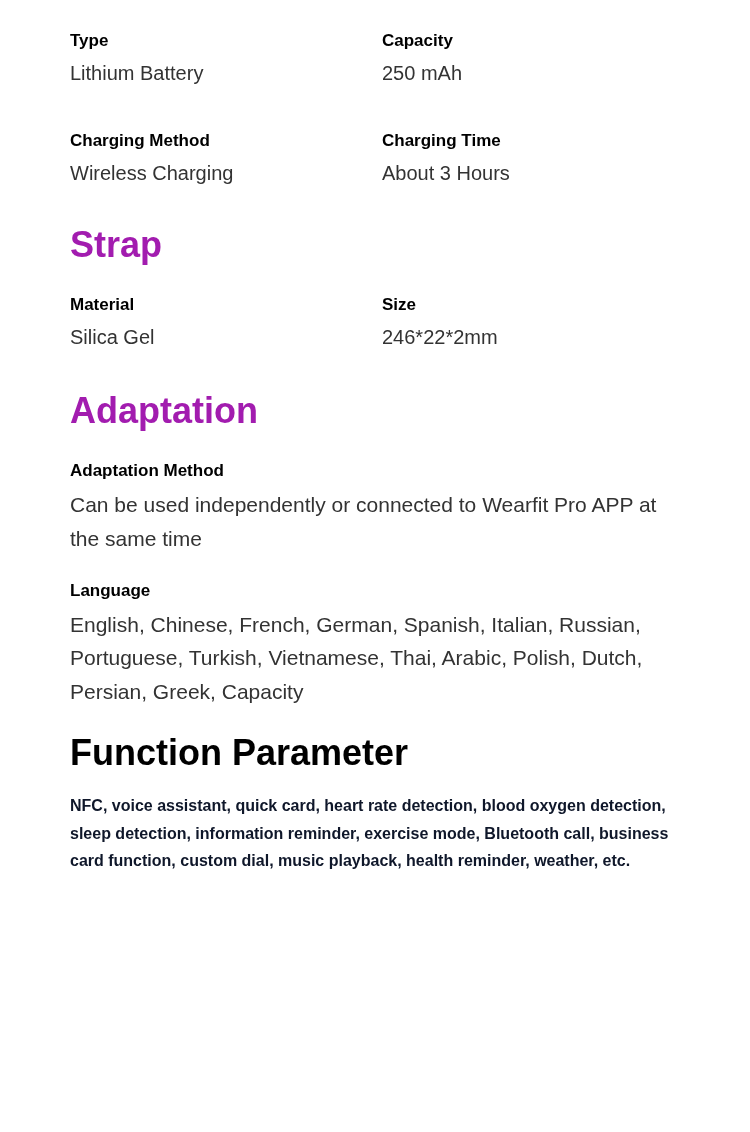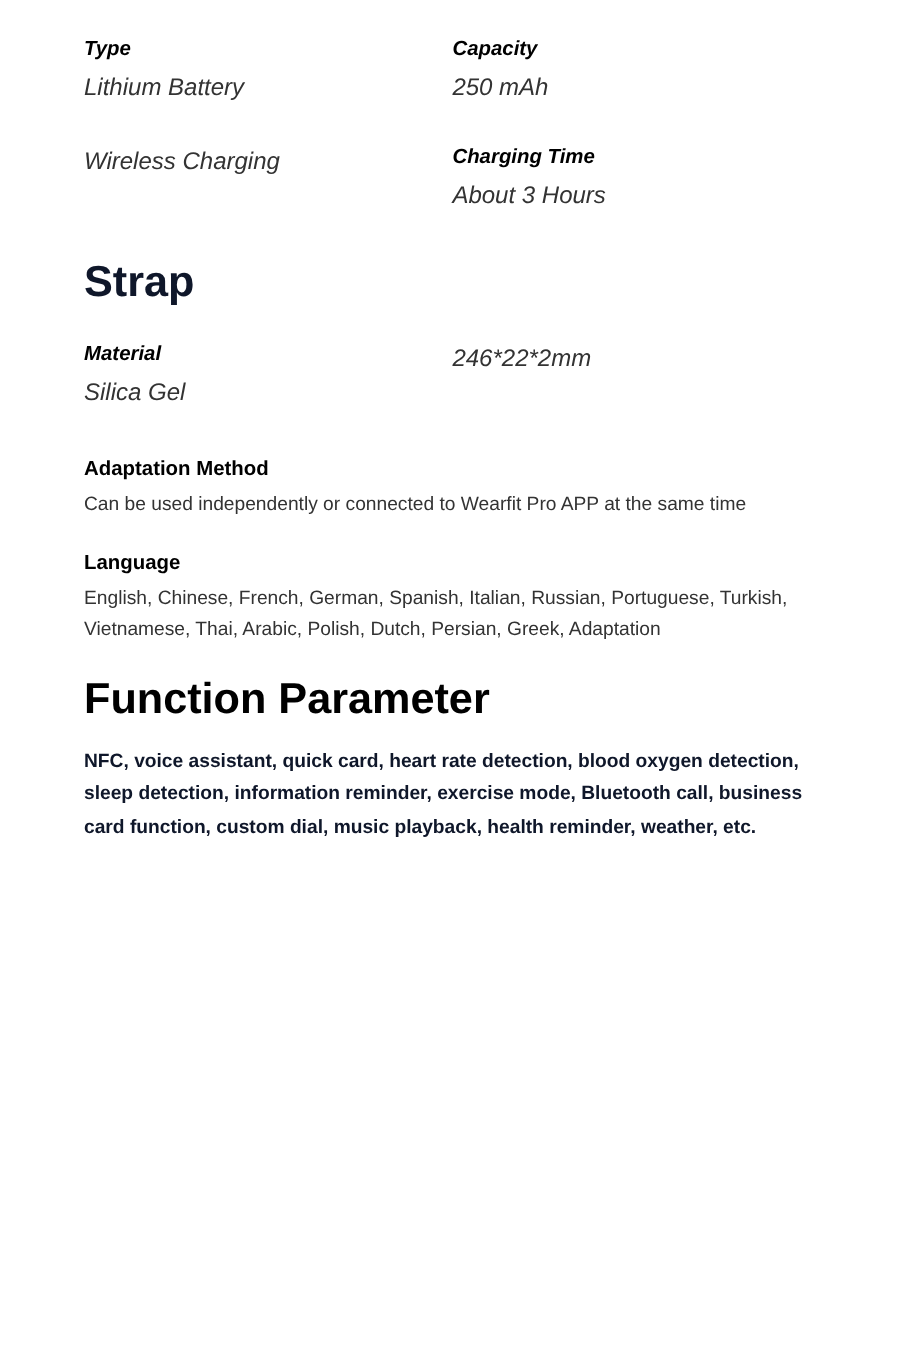--- a/index.html
+++ b/index.html
@@ -13,23 +13,22 @@
       background-color: #ffffff;
       width: 750px;
       min-height: 1132px;
       color: #1a1a1a;
       padding: 30px 70px 40px 70px;
     }
 
     .specs-grid {
       display: grid;
       grid-template-columns: 1fr 1fr;
-      gap: 4px;
+      gap: 14px;
       margin-bottom: 8px;
-      font-style: italic;
     }
 
     .spec-item {
       margin-bottom: 28px;
     }
 
     .spec-label {
       font-weight: 700;
       font-size: 17px;
       color: #000000;
@@ -40,42 +39,42 @@
     .spec-value {
       font-weight: 400;
       font-size: 20px;
       color: #333333;
       line-height: 1.5;
     }
 
     .section-title {
       font-weight: 800;
       font-size: 36px;
-      color: #0f172a;
+      color: #a21caf;
       margin-bottom: 28px;
     }
 
     .divider-section {
       margin-bottom: 10px;
     }
 
     .full-width-spec {
       margin-bottom: 24px;
     }
 
     .full-width-spec .spec-label {
       font-weight: 700;
       font-size: 17px;
       color: #000000;
       margin-bottom: 6px;
     }
 
     .full-width-spec .spec-value {
       font-weight: 400;
-      font-size: 16px;
+      font-size: 21px;
       color: #333333;
       line-height: 1.6;
     }
 
     .function-parameter-title {
       font-weight: 800;
       font-size: 36px;
       color: #000000;
       margin-top: 10px;
       margin-bottom: 18px;
@@ -95,51 +94,54 @@
   <div class="specs-grid">
     <div class="spec-item">
       <div class="spec-label">Type</div>
       <div class="spec-value">Lithium Battery</div>
     </div>
     <div class="spec-item">
       <div class="spec-label">Capacity</div>
       <div class="spec-value">250 mAh</div>
     </div>
     <div class="spec-item">
+      <div class="spec-label">Charging Method</div>
       <div class="spec-value">Wireless Charging</div>
     </div>
     <div class="spec-item">
       <div class="spec-label">Charging Time</div>
       <div class="spec-value">About 3 Hours</div>
     </div>
   </div>
 </div>
 
 <div class="divider-section">
   <h2 class="section-title">Strap</h2>
   <div class="specs-grid">
     <div class="spec-item">
       <div class="spec-label">Material</div>
       <div class="spec-value">Silica Gel</div>
     </div>
     <div class="spec-item">
+      <div class="spec-label">Size</div>
       <div class="spec-value">246*22*2mm</div>
     </div>
   </div>
 </div>
 
 <div class="divider-section">
+  <h2 class="section-title">Adaptation</h2>
 
   <div class="full-width-spec">
     <div class="spec-label">Adaptation Method</div>
     <div class="spec-value">Can be used independently or connected to Wearfit Pro APP at the same time</div>
   </div>
 
   <div class="full-width-spec">
     <div class="spec-label">Language</div>
-    <div class="spec-value">English, Chinese, French, German, Spanish, Italian, Russian, Portuguese, Turkish, Vietnamese, Thai, Arabic, Polish, Dutch, Persian, Greek, Adaptation</div>
+    <div class="spec-value">English, Chinese, French, German, Spanish, Italian, Russian, Portuguese, Turkish, Vietnamese, Thai, Arabic, Polish, Dutch, Persian, Greek, Capacity</div>
   </div>
 </div>
 
 <div>
   <h2 class="function-parameter-title">Function Parameter</h2>
   <p class="function-description">NFC, voice assistant, quick card, heart rate detection, blood oxygen detection, sleep detection, information reminder, exercise mode, Bluetooth call, business card function, custom dial, music playback, health reminder, weather, etc.</p>
 </div>
 
 </body></html>

